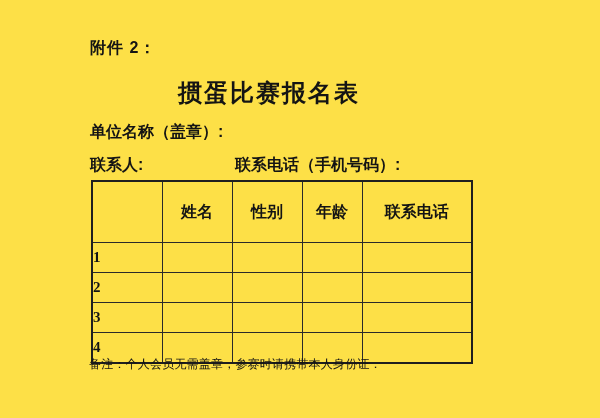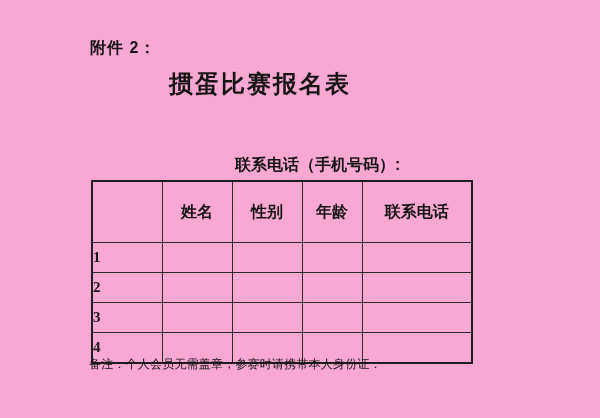--- a/index.html
+++ b/index.html
@@ -4,39 +4,39 @@
 <style>
   html, body {
     margin: 0;
     padding: 0;
     background: #ffffff;
   }
   .page {
     position: relative;
     width: 600px;
     height: 418px;
-    background: #f9a8d4;
+    background: #fde047;
     overflow: hidden;
     font-family: "Liberation Sans", sans-serif;
     color: #141414;
   }
   .attachment-label {
     position: absolute;
     left: 90px;
     top: 38px;
     font-size: 16px;
     font-weight: bold;
     letter-spacing: 1px;
   }
   .form-title {
     position: absolute;
     left: 0;
     top: 60px;
     width: 492px;
-    margin: 8px;
+    margin: 17px;
     padding-left: 12px;
     box-sizing: border-box;
     text-align: center;
     font-size: 24px;
     font-weight: bold;
     letter-spacing: 2px;
   }
   .unit-label {
     position: absolute;
     left: 90px;
@@ -109,21 +109,23 @@
 </style>
 </head>
 <body>
 
 <div class="page">
 
   <div class="attachment-label">附件 2：</div>
 
   <h1 class="form-title">掼蛋比赛报名表</h1>
 
+  <div class="unit-label">单位名称（盖章）:</div>
 
+  <div class="contact-person-label">联系人:</div>
 
   <div class="contact-phone-label">联系电话（手机号码）:</div>
 
   <table class="reg-table">
     <colgroup>
       <col class="c-index">
       <col class="c-name">
       <col class="c-gender">
       <col class="c-age">
       <col class="c-contact">

